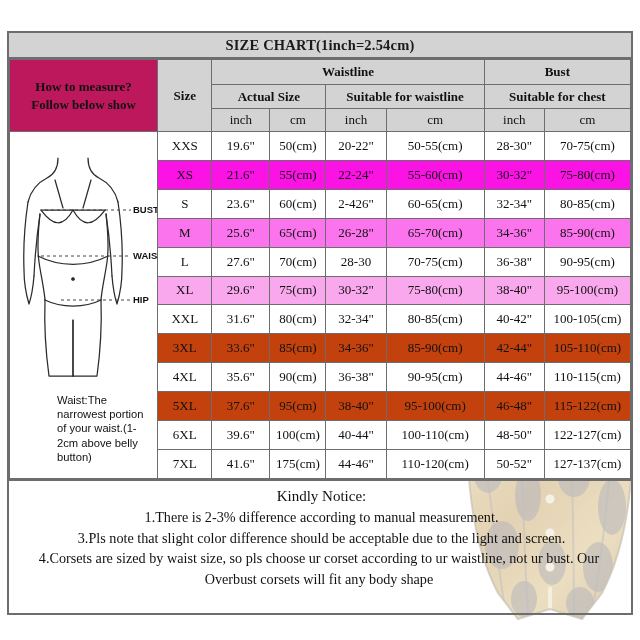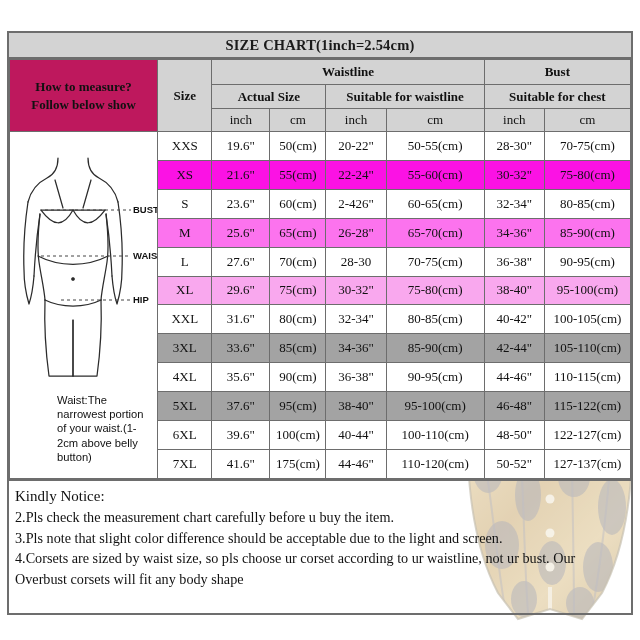--- a/index.html
+++ b/index.html
@@ -114,30 +114,31 @@
     padding: 2px 5px 0 7px;
     margin-left: 40px;
   }
 
   
   td.size-name { font-size: 13.5px; }
   tr.r-white td { background: #ffffff; }
   tr.r-magenta td { background: #fb12e4; }
   tr.r-pink td { background: #fc73ee; }
   tr.r-lightpink td { background: #f9a8ee; }
-  tr.r-palepink td { background: #a3a3a3; }
+  tr.r-palepink td { background: #c2410c; }
 
   
   .notice {
     position: relative;
     border-top: 2px solid #6d6d6d;
     background: transparent;
     padding: 5px 3px 0 6px;
     box-sizing: border-box;
     height: 131px;
+    text-align: center;
   }
   .notice-title {
     font-size: 15px;
     color: #111111;
     line-height: 1.42;
   }
   .notice-line {
     font-size: 14.2px;
     color: #111111;
     line-height: 1.45;
@@ -408,19 +409,19 @@
             <td>110-120(cm)</td>
             <td>50-52"</td>
             <td>127-137(cm)</td>
           </tr>
         </tbody>
       </table>
     </div>
 
     <div class="notice">
       <div class="notice-title">Kindly Notice:</div>
-      <div class="notice-line">2.Pls check the measurement chart carefully before u buy the item.</div>
+      <div class="notice-line">1.There is 2-3% difference according to manual measurement.</div>
       <div class="notice-line">3.Pls note that slight color difference should be acceptable due to the light and screen.</div>
       <div class="notice-line wrap" style="width:608px">4.Corsets are sized by waist size, so pls choose ur corset according to ur waistline, not ur bust. Our Overbust corsets will fit any body shape</div>
     </div>
 
   </div>
 </div>
 
 </body></html>

